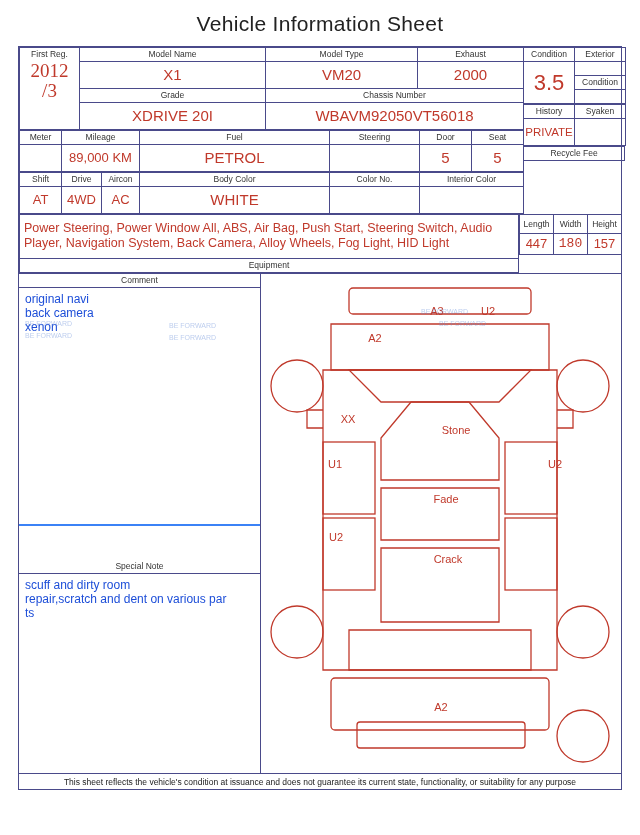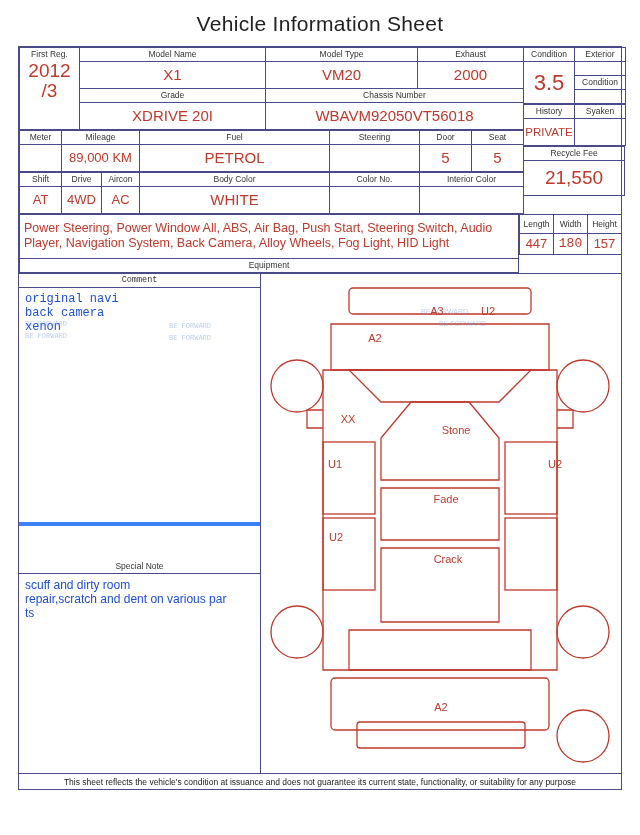--- a/index.html
+++ b/index.html
@@ -67,20 +67,21 @@
   
   .top-wrap { display: flex; }
   .top-left { width: 504px; }
   .top-right { width: 102px; }
 
   .first-reg {
     color: #c0392b;
     font-size: 19px;
     line-height: 20px;
     text-align: center;
+    font-family: Liberation Serif, serif;
   }
   .first-reg .yr { display:block; }
   .first-reg .mo { display:block; }
 
   .cond-val {
     font-size: 22px;
     color: #c0392b;
     text-align: center;
   }
 
@@ -106,24 +107,23 @@
   }
   .left-col {
     width: 262px;
     border-right: 1px solid #4a4a8a;
     box-sizing: border-box;
     display: flex;
     flex-direction: column;
   }
   .comment-box {
     height: 252px;
-    border-bottom: 4px solid #3b82f6;
+    border-bottom: 2px solid #3b82f6;
     box-sizing: border-box;
     position: relative;
-    font-family: Liberation Mono, monospace;
   }
   .special-box {
     flex: 1;
     box-sizing: border-box;
     position: relative;
     margin-top: 34px;
   }
   .box-label {
     font-size: 8.5px;
     color: #333;
@@ -310,23 +310,20 @@
             <td class="val small">PRIVATE</td>
             <td class="val small"></td>
           </tr>
         </tbody>
           </table>
 
         <table>
           <tbody>
               <tr>
             <td class="hdr">Recycle Fee</td>
-          </tr>
-          <tr>
-            <td class="val big" style="height:34px;line-height:34px;">21,550</td>
           </tr>
         </tbody>
           </table>
       </div>
     </div>
 
     <div class="top-wrap">
       <div class="top-left">
         <table>
           <tbody>

